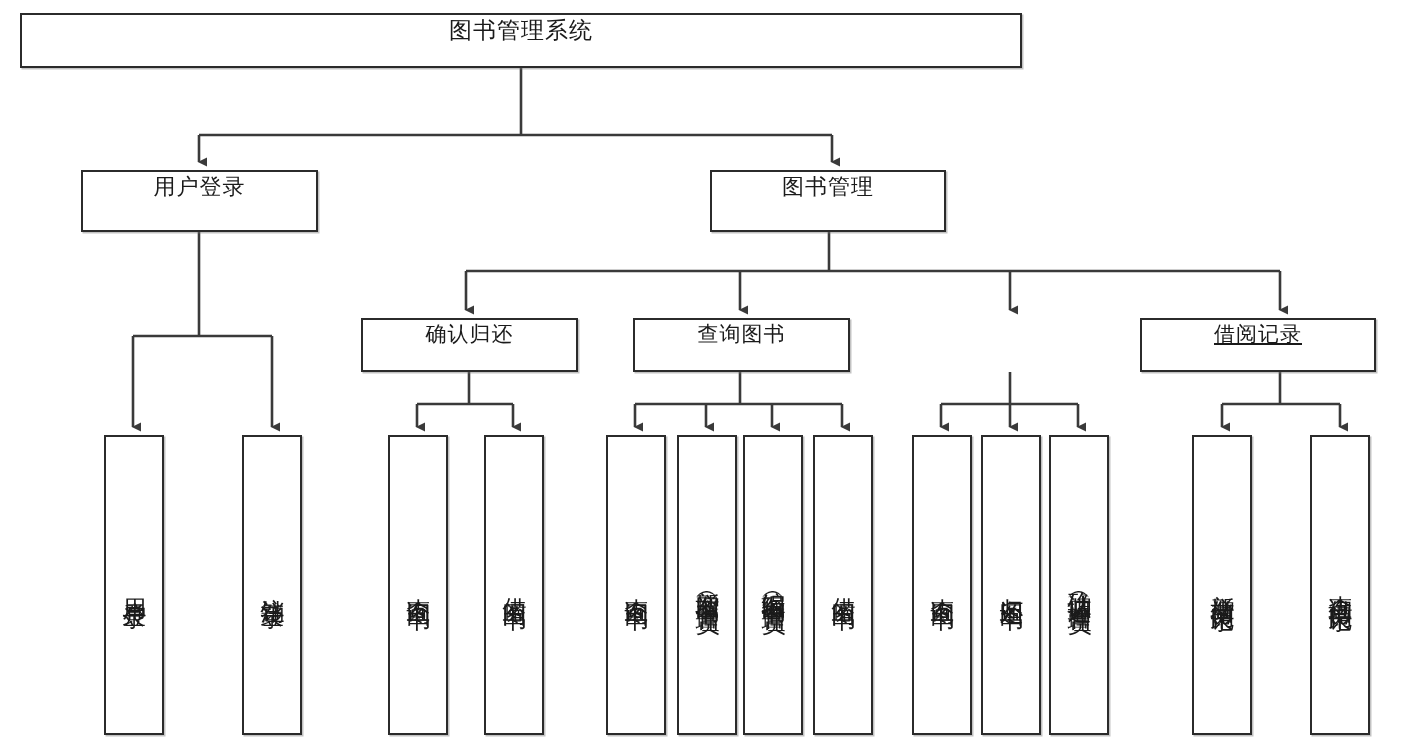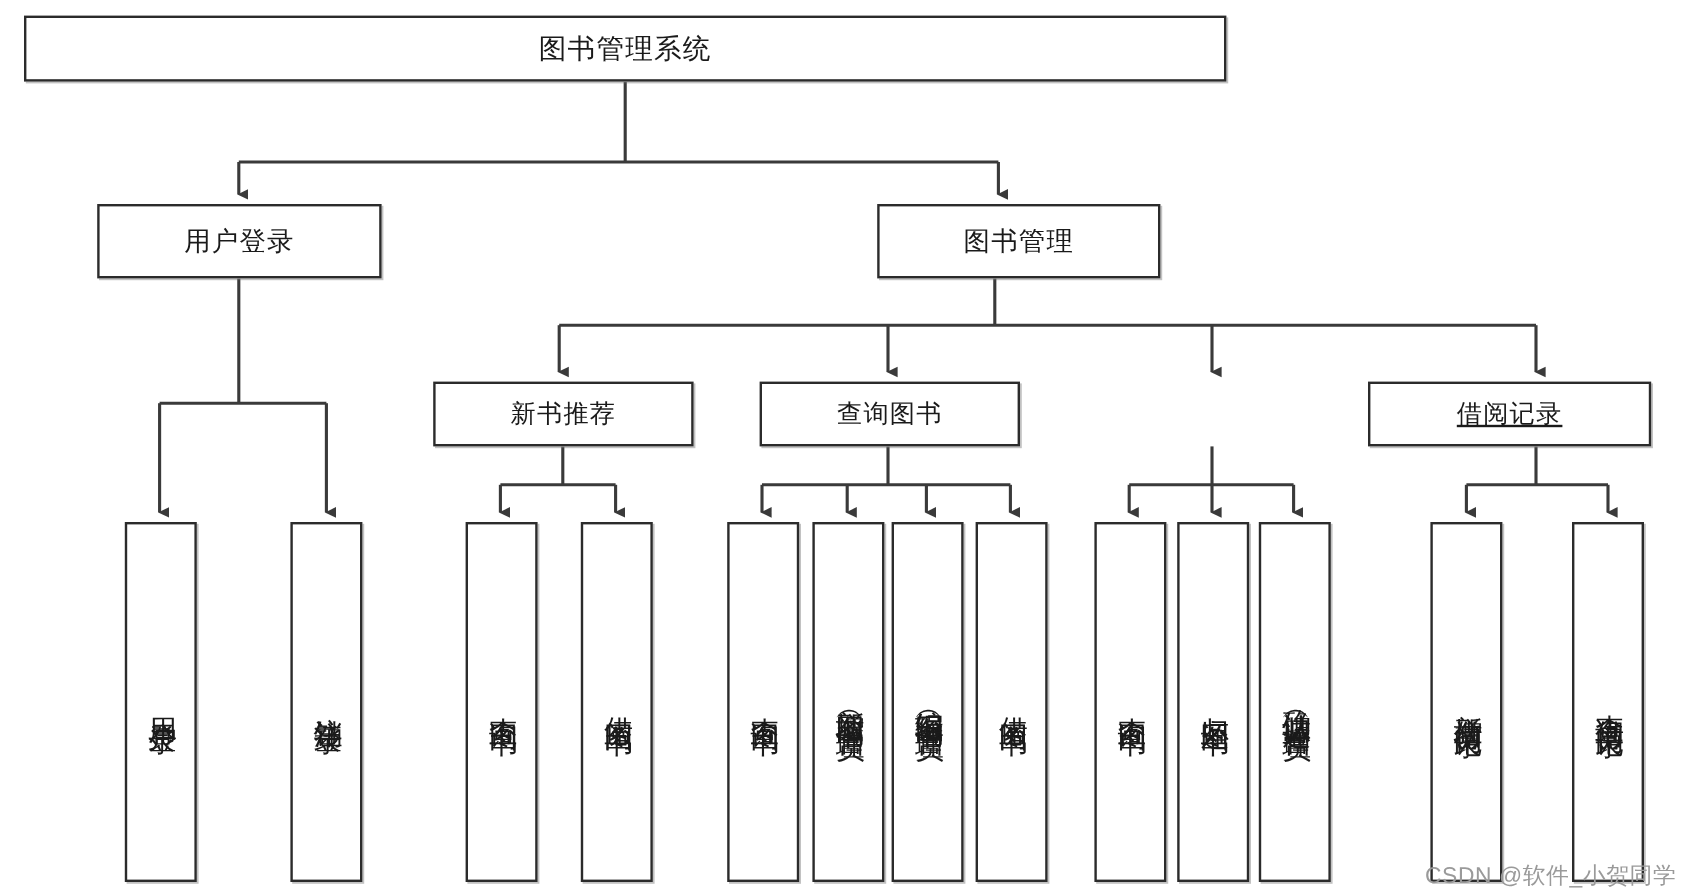--- a/index.html
+++ b/index.html
@@ -16,21 +16,20 @@
   #wires{position:absolute;left:0;top:0;width:1405px;height:747px;}
 
   
   .node{
     position:absolute;
     box-sizing:border-box;
     background:#ffffff;
     border:2px solid #2b2b2b;
     box-shadow:1.5px 1.5px 0 0 rgba(120,120,120,.45);
     display:flex;
-    align-items:center;
     justify-content:center;
     color:#1a1a1a;
     font-size:22px;
     letter-spacing:1px;
     white-space:nowrap;
   }
   .node.root{font-size:23px;}
   .node.lvl2{font-size:22px;}
   .node.lvl3{font-size:21px;}
 
@@ -126,26 +125,26 @@
   </svg>
 
   <div class="node root" style="left:20px;top:13px;width:1002px;height:55px;">
     <span>图书管理系统</span>
   </div>
 
   <div class="node lvl2" style="left:81px;top:170px;width:237px;height:62px;">
     <span>用户登录</span>
   </div>
 
-  <div class="node lvl2" style="left:731px;top:170px;width:236px;height:62px;">
+  <div class="node lvl2" style="left:710px;top:170px;width:236px;height:62px;">
     <span>图书管理</span>
   </div>
 
   <div class="node lvl3" style="left:361px;top:318px;width:217px;height:54px;">
-    <span>新书推荐</span>
+    <span>确认归还</span>
   </div>
 
   <div class="node lvl3" style="left:633px;top:318px;width:217px;height:54px;">
     <span>查询图书</span>
   </div>
 
 
   <div class="node lvl3" style="left:1140px;top:318px;width:236px;height:54px;text-decoration:underline;">
     <span>借阅记录</span>
   </div>
@@ -195,15 +194,14 @@
   </div>
 
   <div class="leaf" style="left:1192px;top:435px;width:60px;height:300px;">
     <span class="vtext">新增借阅记录</span>
   </div>
 
   <div class="leaf" style="left:1310px;top:435px;width:60px;height:300px;">
     <span class="vtext">查询借阅记录</span>
   </div>
 
-  <div id="watermark">CSDN @软件_小贺同学</div>
 
 </div>
 
 </body></html>

